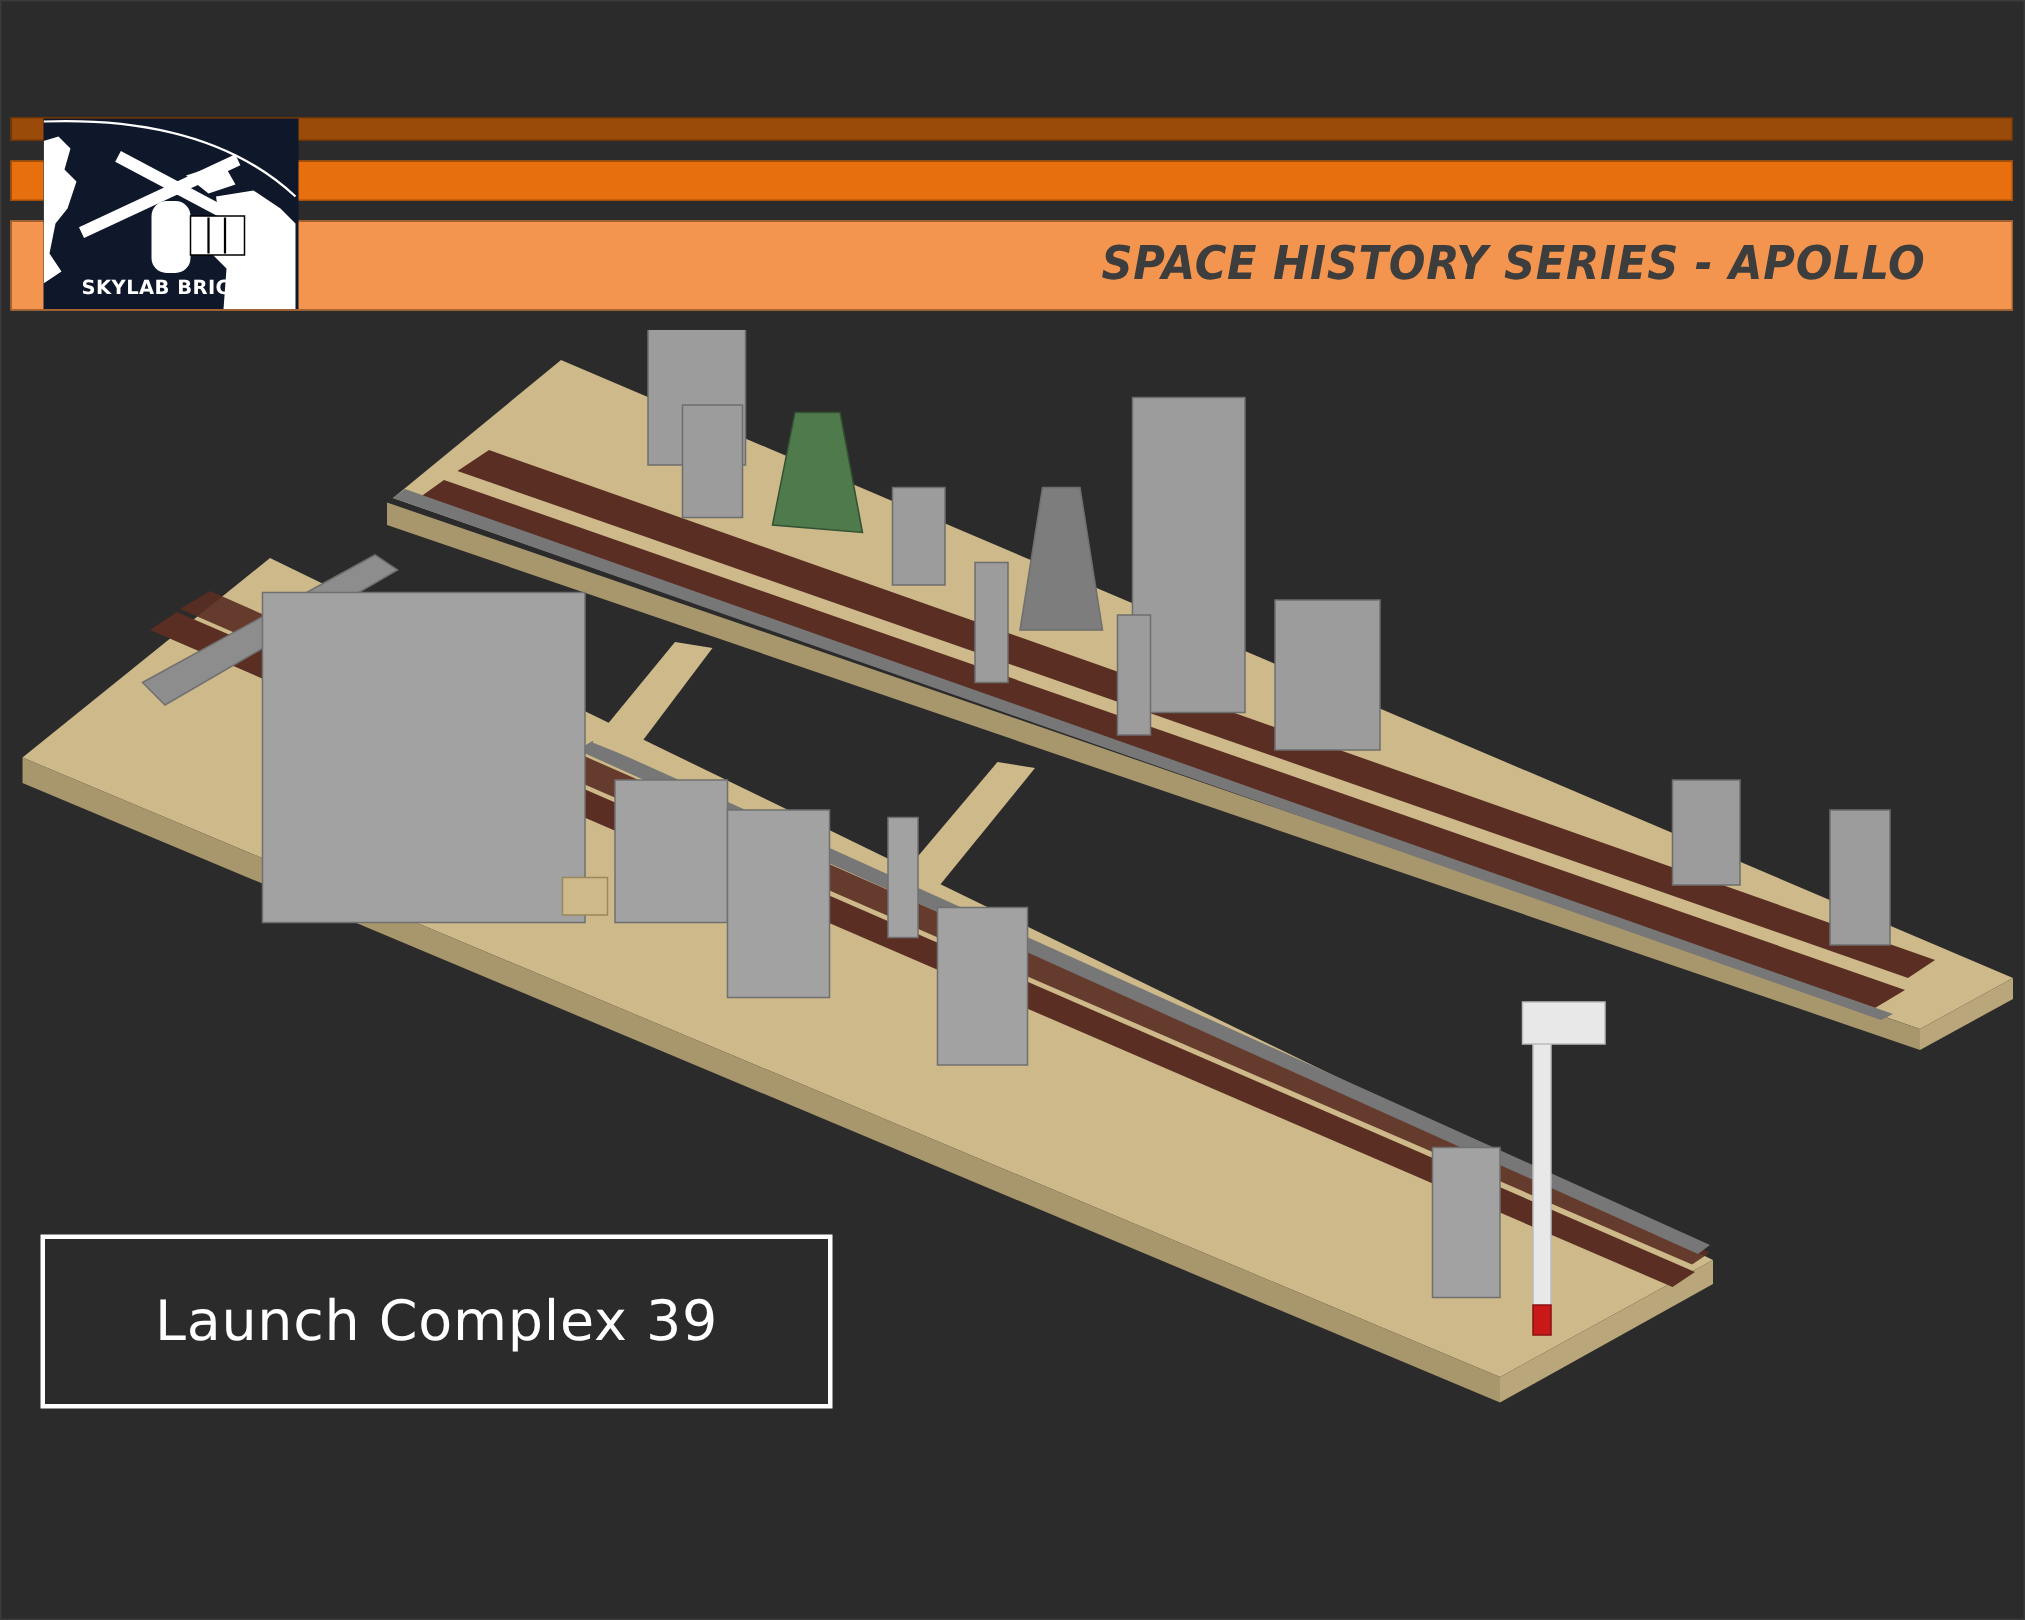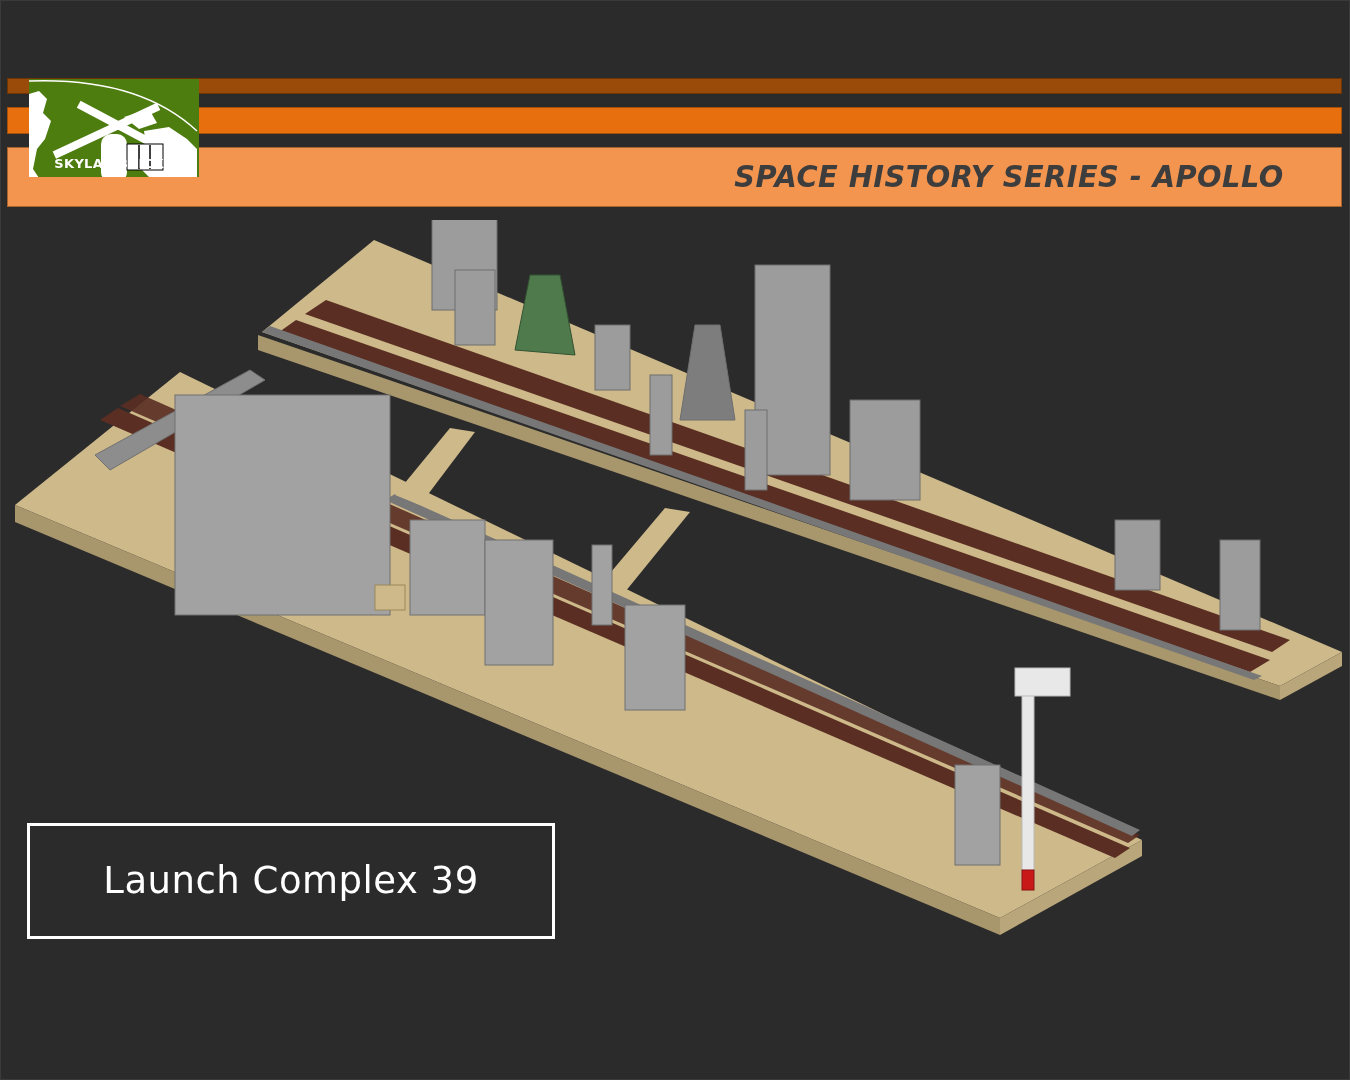--- a/index.html
+++ b/index.html
@@ -12,21 +12,21 @@
   .stripe { position:absolute; left:7px; width:1335px; box-sizing:border-box; }
   .s1 { top:78px; height:16px; background:#9a4b0a; border:1px solid #6e3607; }
   .s2 { top:107px; height:27px; background:#e86f0e; border:1px solid #a44f0a; }
   .s3 { top:147px; height:60px; background:#f3954f; border:1px solid #a8622e; }
   .series-title {
     position:absolute; right:66px; top:155px; height:42px; line-height:42px;
     font-family:"DejaVu Sans", sans-serif; font-weight:bold; font-style:italic;
     font-size:31px; color:#3d3d3d; letter-spacing:0.5px;
     transform: scaleX(0.93); transform-origin: right center;
   }
-  .logo { position:absolute; left:29px; top:79px; width:170px; height:98px; background:#4d7c0f; overflow:hidden; }
+  .logo { position:absolute; left:29px; top:79px; width:170px; height:127px; background:#0f172a; overflow:hidden; }
   .logo svg { position:absolute; left:0; top:0; }
   .logo-text {
     position:absolute; left:0; right:0; bottom:6px; text-align:center;
     color:#fff; font-weight:bold; font-size:13px; letter-spacing:0.3px;
     font-family:"DejaVu Sans", sans-serif;
   }
   .scene { position:absolute; left:0; top:220px; width:1350px; height:720px; }
   .caption {
     position:absolute; left:27px; top:823px; width:528px; height:116px;
     box-sizing:border-box; border:3px solid #ffffff; background:#2b2b2b;

